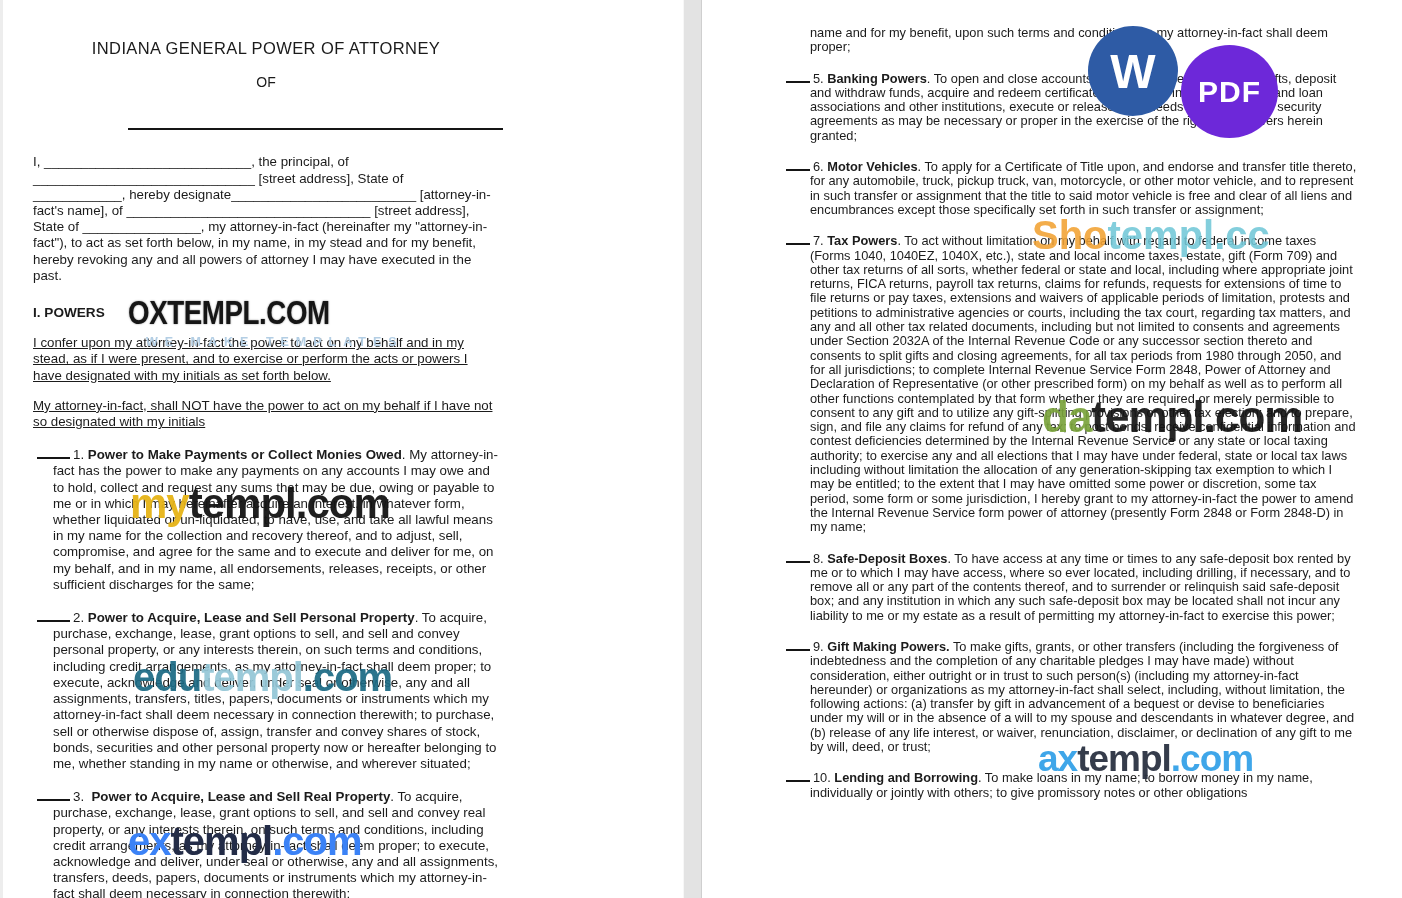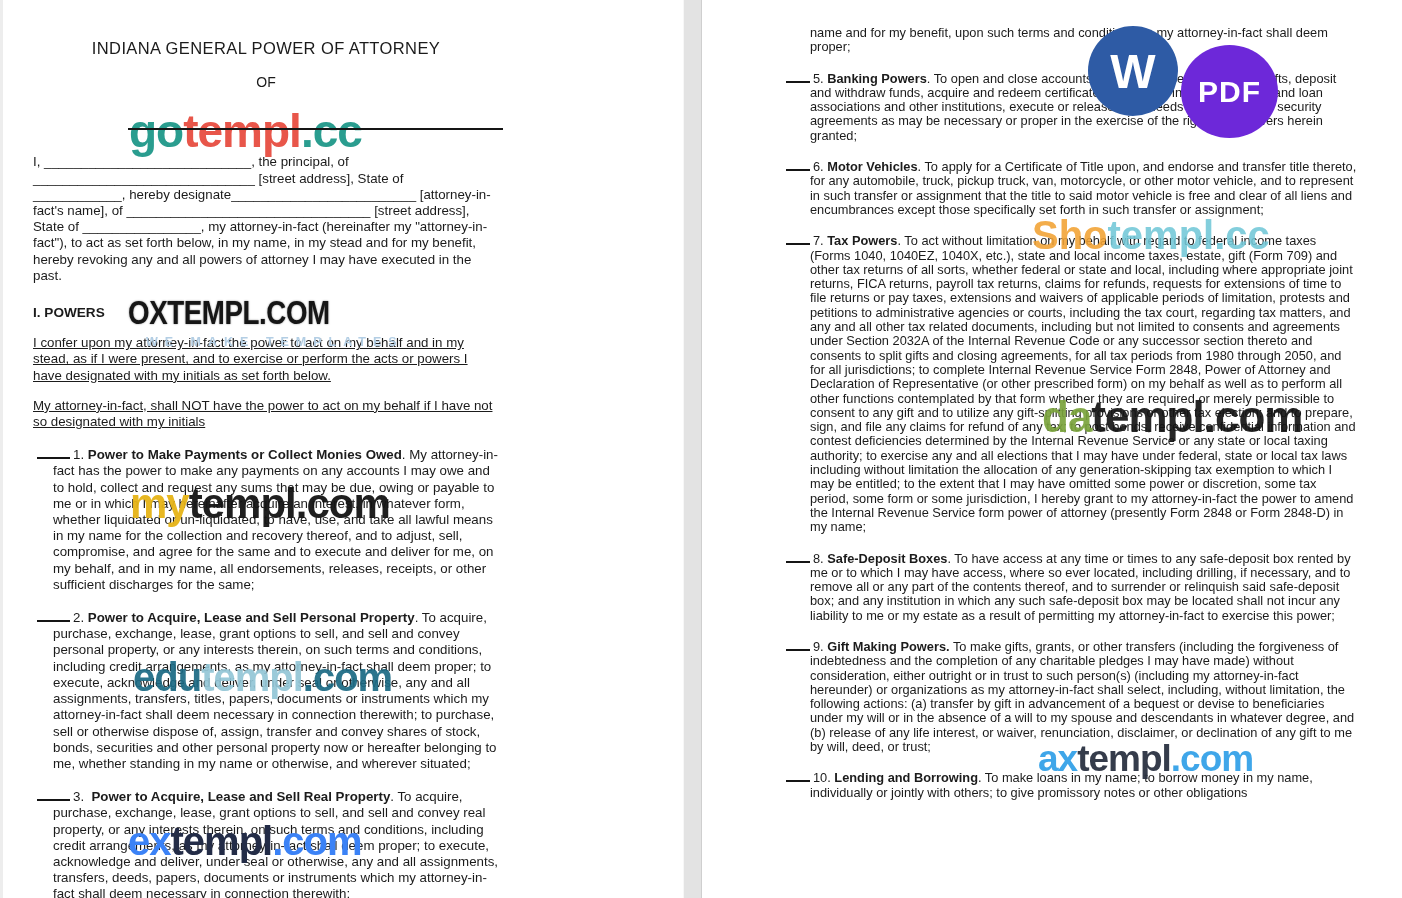--- a/index.html
+++ b/index.html
@@ -97,21 +97,20 @@
 
     <p class="clause"><span class="init"></span><span>8.</span> <strong>Safe-Deposit Boxes</strong><span>. </span><span>To have access at any time or times to any safe-deposit box rented by me or to which I may have access, where so ever located, including drilling, if necessary, and to remove all or any part of the contents thereof, and to surrender or relinquish said safe-deposit box; and any institution in which any such safe-deposit box may be located shall not incur any liability to me or my estate as a result of permitting my attorney-in-fact to exercise this power;</span></p>
 
     <p class="clause"><span class="init"></span><span>9.</span> <strong>Gift Making Powers.</strong><span> </span><span>To make gifts, grants, or other transfers (including the forgiveness of indebtedness and the completion of any charitable pledges I may have made) without consideration, either outright or in trust to such person(s) (including my attorney-in-fact hereunder) or organizations as my attorney-in-fact shall select, including, without limitation, the following actions: (a) transfer by gift in advancement of a bequest or devise to beneficiaries under my will or in the absence of a will to my spouse and descendants in whatever degree, and (b) release of any life interest, or waiver, renunciation, disclaimer, or declination of any gift to me by will, deed, or trust;</span></p>
 
     <p class="clause"><span class="init"></span><span>10.</span> <strong>Lending and Borrowing</strong><span>. </span><span>To make loans in my name; to borrow money in my name, individually or jointly with others; to give promissory notes or other obligations</span></p>
   </div>
 
   <div class="name-line"></div>
 
-  <div class="wm wm-gotempl"><span class="c-go-teal">go</span><span class="c-go-red">templ</span><span class="c-go-teal">.cc</span></div>
 
   <div class="wm wm-oxtempl">OXTEMPL.COM</div>
   <div class="wm wm-oxtempl-sub">WE MAKE TEMPLATES</div>
 
   <div class="wm wm-mytempl"><span class="c-my-yellow">my</span><span class="c-black">templ.com</span></div>
 
   <div class="wm wm-edutempl"><span class="c-edu-dark">edu</span><span class="c-edu-light">templ</span><span class="c-edu-dark">.com</span></div>
 
   <div class="wm wm-extempl"><span class="c-ex-blue">ex</span><span class="c-ex-navy">templ</span><span class="c-ex-blue">.com</span></div>
 

